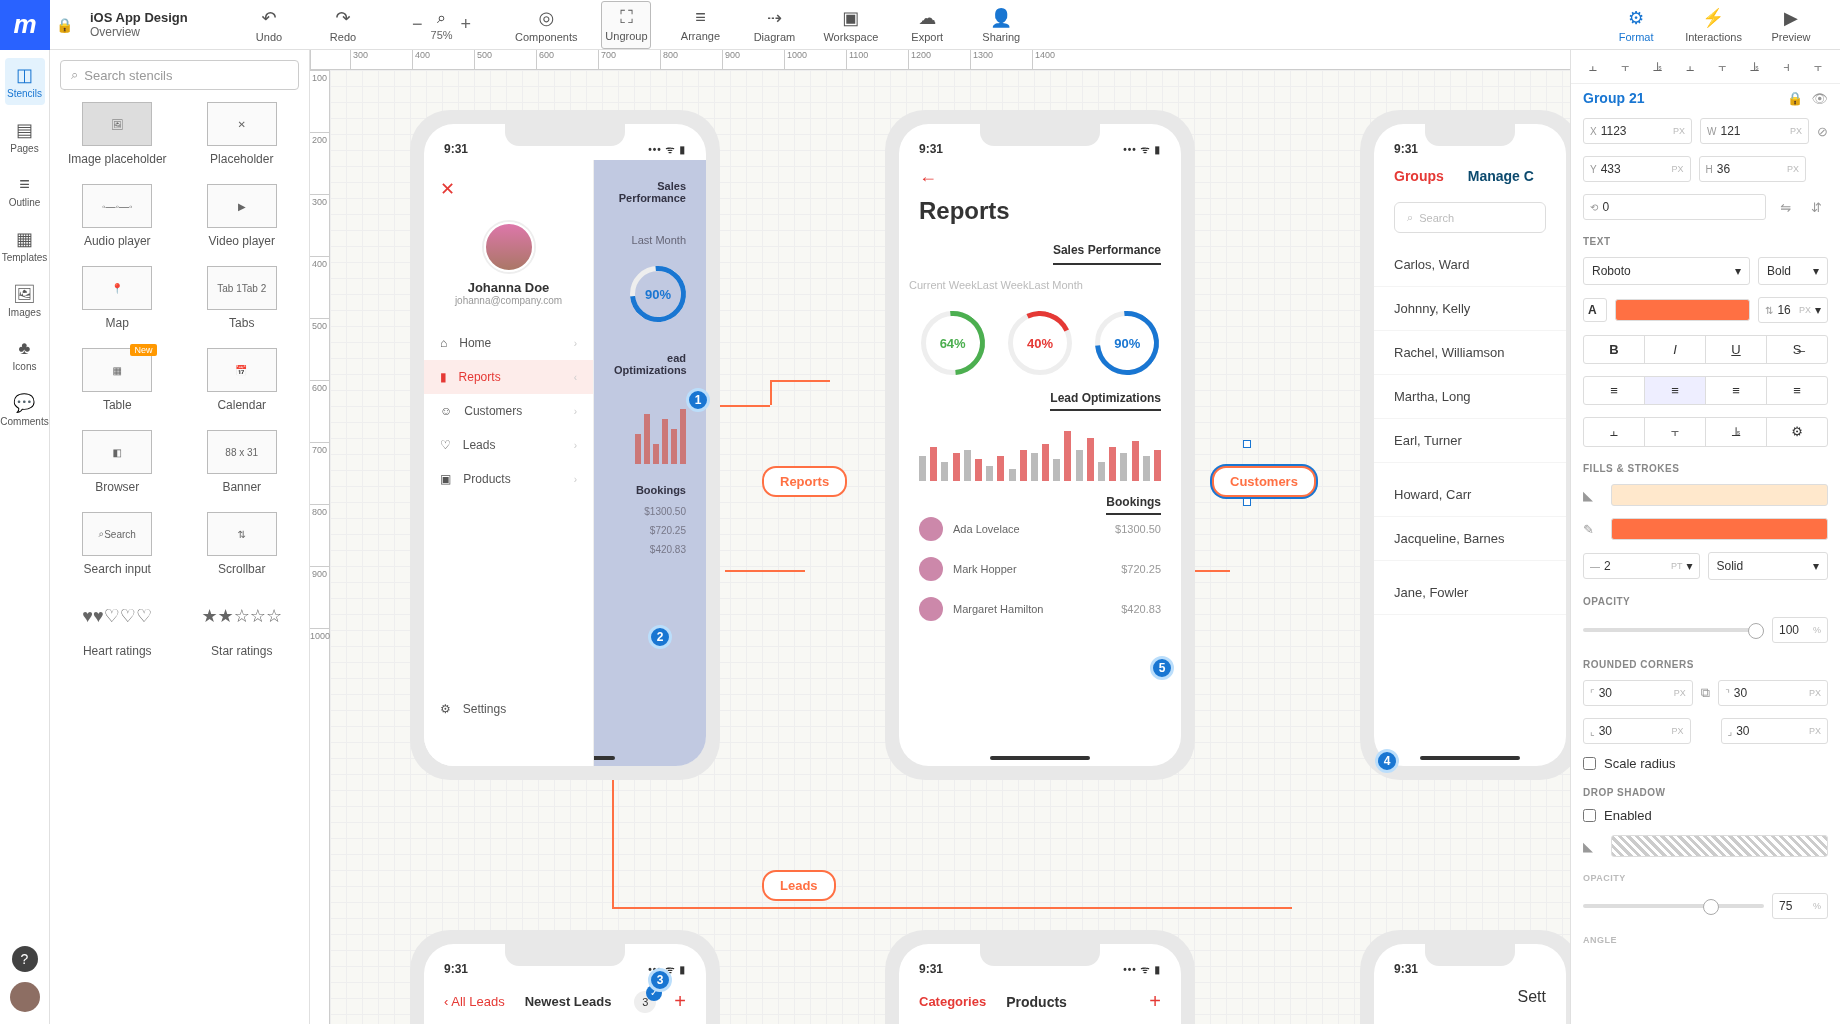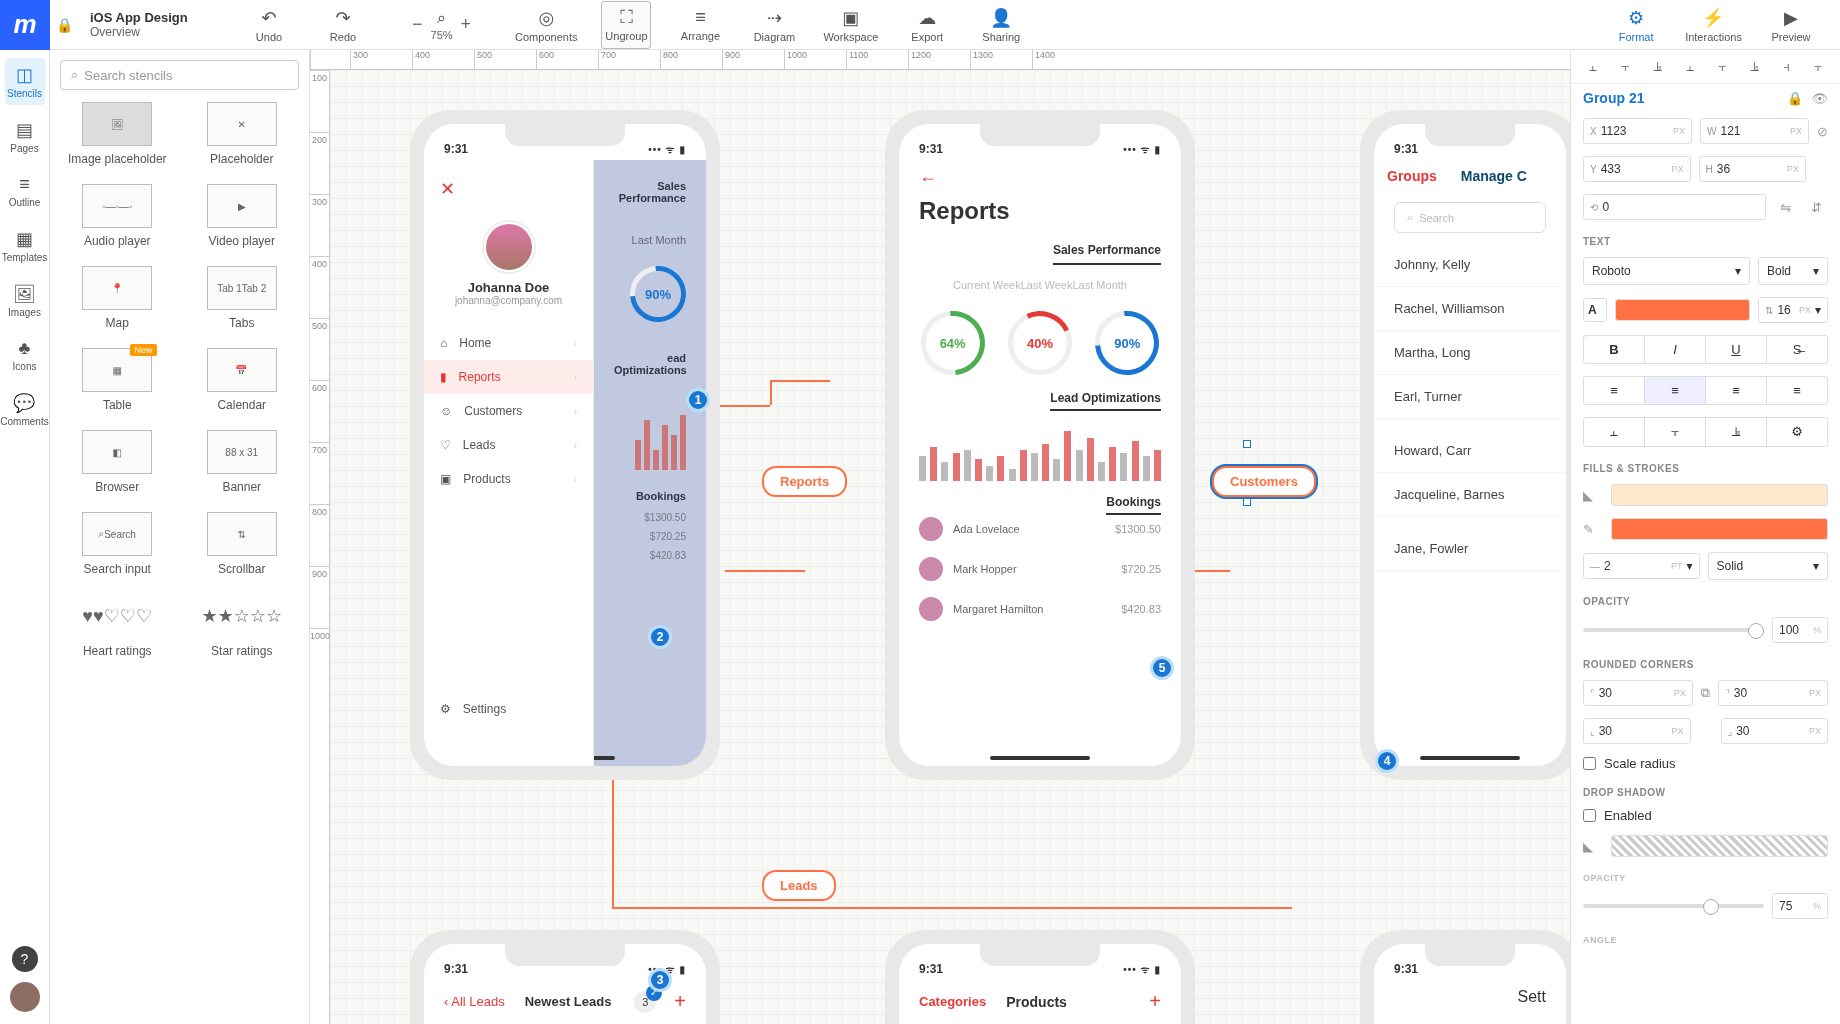--- a/index.html
+++ b/index.html
@@ -71,39 +71,39 @@
 .p1-menu-item .chev { margin-left: auto; color: #ccc; font-size: 10px; }
 .p1-settings { position: absolute; bottom: 40px; left: 0; right: 0; }
 .p1-backdrop { position: absolute; top: 36px; right: 0; left: 170px; bottom: 0; background: rgba(100,120,180,0.4); }
 .p1-back-content { padding: 20px; font-size: 11px; color: #334; }
 
 
 .p2-back { color: #e53935; font-size: 18px; padding: 6px 20px; }
 .p2-title { font-size: 24px; font-weight: 700; padding: 4px 20px 12px; }
 .p2-tabs { display: flex; justify-content: flex-end; padding: 0 20px; font-size: 12px; font-weight: 600; }
 .p2-tabs span { padding: 6px 0; border-bottom: 2px solid #333; }
-.p2-periods { display: flex; justify-content: center; padding: 14px 10px; font-size: 11px; color: #bbb; }
+.p2-periods { display: flex; justify-content: flex-start; padding: 14px 10px; font-size: 11px; color: #bbb; }
 .p2-donuts { display: flex; justify-content: space-around; padding: 6px 10px 16px; }
 .donut { width: 64px; height: 64px; border-radius: 50%; display: flex; align-items: center; justify-content: center; font-size: 13px; font-weight: 700; position: relative; }
 .donut::before { content: ''; position: absolute; inset: 0; border-radius: 50%; border: 5px solid #eee; }
 .donut.green { color: #4caf50; } .donut.green::after { content:''; position:absolute; inset:0; border-radius:50%; border:5px solid transparent; border-top-color:#4caf50; border-right-color:#4caf50; transform:rotate(40deg);}
 .donut.red { color: #e53935; } .donut.red::after { content:''; position:absolute; inset:0; border-radius:50%; border:5px solid transparent; border-top-color:#e53935; transform:rotate(20deg);}
 .donut.blue { color: #1976d2; } .donut.blue::after { content:''; position:absolute; inset:0; border-radius:50%; border:5px solid transparent; border-top-color:#1976d2; border-right-color:#1976d2; border-bottom-color:#1976d2; transform:rotate(40deg);}
 .p2-section { text-align: right; padding: 0 20px; font-size: 12px; font-weight: 600; }
 .p2-section span { border-bottom: 2px solid #333; padding-bottom: 4px; }
 .p2-bars { display: flex; align-items: flex-end; justify-content: space-between; height: 90px; padding: 14px 20px; gap: 2px; }
 .p2-bars div { width: 7px; background: #e57373; }
 .p2-bars div.g { background: #bbb; }
 .p2-booking-row { display: flex; align-items: center; padding: 8px 20px; font-size: 11px; gap: 10px; }
 .p2-booking-row .av { width: 24px; height: 24px; border-radius: 50%; background: #c8a; }
 .p2-booking-row .nm { flex: 1; color: #666; }
 .p2-booking-row .amt { color: #999; }
 
 
-.p3-tabs { display: flex; padding: 8px 13px; gap: 24px; font-size: 14px; font-weight: 600; }
+.p3-tabs { display: flex; padding: 8px 20px; gap: 24px; font-size: 14px; font-weight: 600; }
 .p3-tabs .t1 { color: #e53935; }
 .p3-tabs .t2 { color: #0c4a6e; }
 .p3-search { margin: 10px 20px; border: 1px solid #ddd; border-radius: 6px; padding: 8px 12px; font-size: 11px; color: #bbb; display: flex; align-items: center; gap: 6px; }
 .p3-list-item { padding: 14px 20px; font-size: 13px; color: #444; border-bottom: 1px solid #f4f4f4; }
 .p3-section-label { padding: 8px 20px; font-size: 9px; color: #aaa; letter-spacing: 0.5px; text-transform: uppercase; }
 
 
 .phone-partial { position: absolute; width: 310px; height: 160px; background: #e8e8e8; border-radius: 40px 40px 0 0; padding: 14px 14px 0; overflow: hidden; }
 .phone-partial .phone-inner { border-radius: 30px 30px 0 0; }
 
@@ -358,21 +358,21 @@
               <span>9:31</span>
               <span class="status-icons">••• ᯤ ▮</span>
             </div>
           <div class="p1-backdrop">
             <div class="p1-back-content">
               <div style="text-align:right;font-weight:600;margin-bottom:30px">Sales Performance</div>
               <div style="text-align:right;color:#667;margin-bottom:20px">Last Month</div>
               <div style="display:flex;justify-content:flex-end;margin-bottom:30px">
                   <div class="donut blue" style="width:56px;height:56px">90%</div>
                 </div>
-              <div style="text-align:right;font-weight:600;margin-bottom:24px">ead Optimizations</div>
+              <div style="text-align:right;font-weight:600;margin-bottom:18px">ead Optimizations</div>
               <div style="display:flex;align-items:flex-end;height:70px;gap:3px;justify-content:flex-end;margin-bottom:20px">
                   <div style="width:6px;height:30px;background:#c77"></div>
                   <div style="width:6px;height:50px;background:#c77"></div>
                   <div style="width:6px;height:20px;background:#c77"></div>
                   <div style="width:6px;height:45px;background:#c77"></div>
                   <div style="width:6px;height:35px;background:#c77"></div>
                   <div style="width:6px;height:55px;background:#c77"></div>
                 </div>
               <div style="text-align:right;font-weight:600;margin-bottom:10px">Bookings</div>
               <div style="text-align:right;font-size:10px;color:#778;margin-bottom:8px">$1300.50</div>
@@ -500,20 +500,21 @@
               <span>9:31</span>
             </div>
           <div class="p3-tabs">
               <span class="t1">Groups</span>
               <span class="t2">Manage C</span>
             </div>
           <div class="p3-search">
               <span>⌕</span>
               <span>Search</span>
             </div>
+          <div class="p3-list-item">Carlos, Ward</div>
           <div class="p3-list-item">Johnny, Kelly</div>
           <div class="p3-list-item">Rachel, Williamson</div>
           <div class="p3-list-item">Martha, Long</div>
           <div class="p3-list-item">Earl, Turner</div>
           <div style="height:10px"></div>
           <div class="p3-list-item">Howard, Carr</div>
           <div class="p3-list-item">Jacqueline, Barnes</div>
           <div style="height:10px"></div>
           <div class="p3-list-item">Jane, Fowler</div>
           <div class="home-ind"></div>

